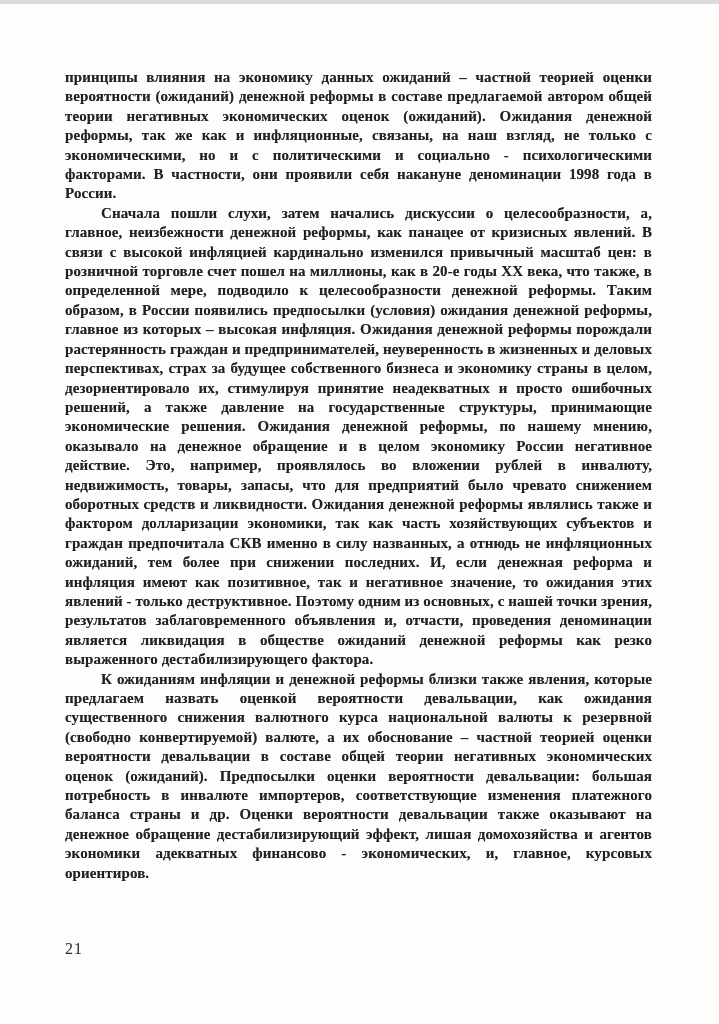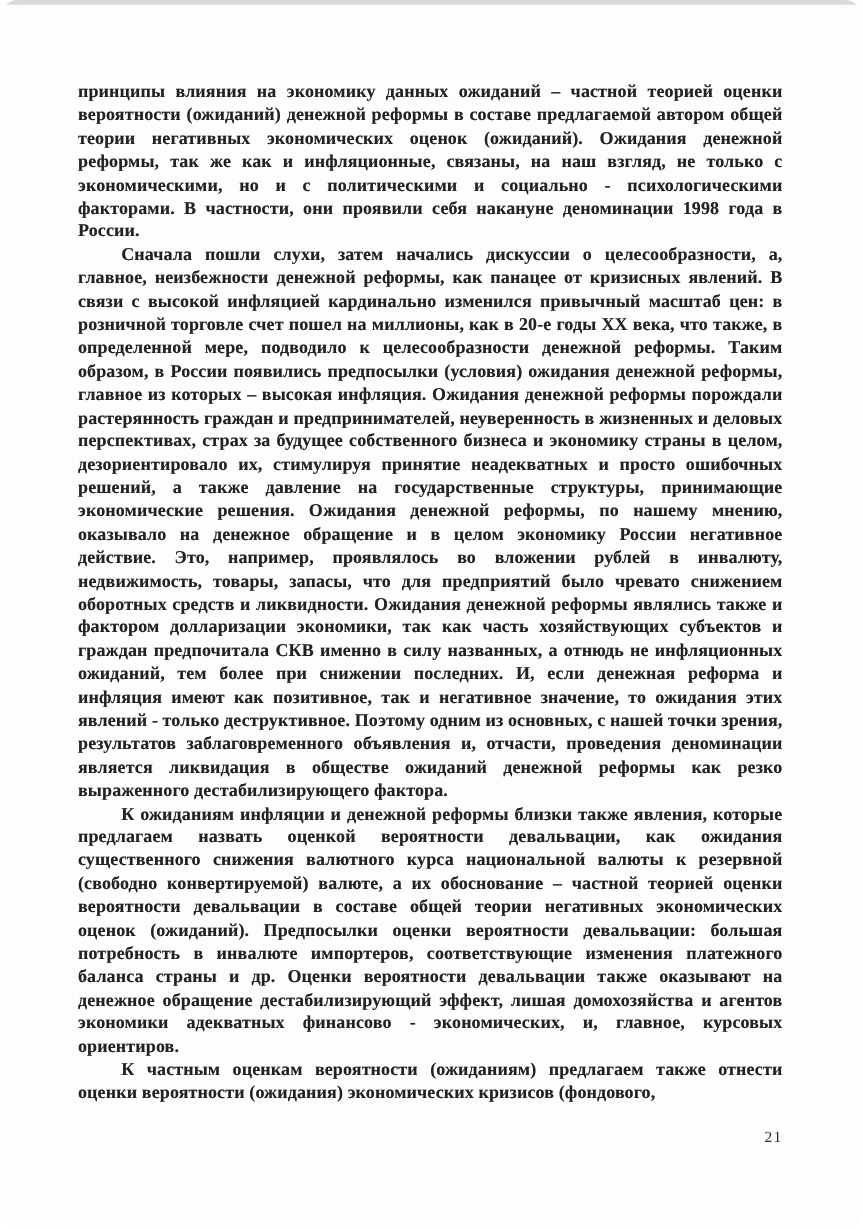--- a/index.html
+++ b/index.html
@@ -6,21 +6,20 @@
     margin: 0;
     padding: 0;
     background: #ffffff;
   }
   .scan-page {
     position: relative;
     width: 719px;
     height: 1024px;
     background: #fdfdfc;
     overflow: hidden;
-    border-radius: 15px;
   }
   
   .scan-edge-top {
     position: absolute;
     top: 0;
     left: 0;
     width: 719px;
     height: 4px;
     background: #dadada;
   }
@@ -45,35 +44,34 @@
   }
   .text-block p.indent {
     text-indent: 36px;
     font-family: Liberation Serif, serif;
   }
   .page-number {
     position: absolute;
     left: 65px;
     top: 940px;
     width: 587px;
-    text-align: right;
+    text-align: left;
     font-family: "Liberation Serif", serif;
-    font-size: 13px;
+    font-size: 16px;
     font-weight: normal;
     letter-spacing: 1px;
     color: #2a2a28;
   }
 </style>
 </head>
 <body>
 
 <div class="scan-page">
   <div class="scan-edge-top"></div>
 
   <div class="text-block">
     <p>принципы влияния на экономику данных ожиданий – частной теорией оценки вероятности (ожиданий) денежной реформы в составе предлагаемой автором общей теории негативных экономических оценок (ожиданий). Ожидания денежной реформы, так же как и инфляционные, связаны, на наш взгляд, не только с экономическими, но и с политическими и социально - психологическими факторами. В частности, они проявили себя накануне деноминации 1998 года в России.</p>
     <p class="indent">Сначала пошли слухи, затем начались дискуссии о целесообразности, а, главное, неизбежности денежной реформы, как панацее от кризисных явлений. В связи с высокой инфляцией кардинально изменился привычный масштаб цен: в розничной торговле счет пошел на миллионы, как в 20-е годы XX века, что также, в определенной мере, подводило к целесообразности денежной реформы. Таким образом, в России появились предпосылки (условия) ожидания денежной реформы, главное из которых – высокая инфляция. Ожидания денежной реформы порождали растерянность граждан и предпринимателей, неуверенность в жизненных и деловых перспективах, страх за будущее собственного бизнеса и экономику страны в целом, дезориентировало их, стимулируя принятие неадекватных и просто ошибочных решений, а также давление на государственные структуры, принимающие экономические решения. Ожидания денежной реформы, по нашему мнению, оказывало на денежное обращение и в целом экономику России негативное действие. Это, например, проявлялось во вложении рублей в инвалюту, недвижимость, товары, запасы, что для предприятий было чревато снижением оборотных средств и ликвидности. Ожидания денежной реформы являлись также и фактором долларизации экономики, так как часть хозяйствующих субъектов и граждан предпочитала СКВ именно в силу названных, а отнюдь не инфляционных ожиданий, тем более при снижении последних. И, если денежная реформа и инфляция имеют как позитивное, так и негативное значение, то ожидания этих явлений - только деструктивное. Поэтому одним из основных, с нашей точки зрения, результатов заблаговременного объявления и, отчасти, проведения деноминации является ликвидация в обществе ожиданий денежной реформы как резко выраженного дестабилизирующего фактора.</p>
     <p class="indent">К ожиданиям инфляции и денежной реформы близки также явления, которые предлагаем назвать оценкой вероятности девальвации, как ожидания существенного снижения валютного курса национальной валюты к резервной (свободно конвертируемой) валюте, а их обоснование – частной теорией оценки вероятности девальвации в составе общей теории негативных экономических оценок (ожиданий). Предпосылки оценки вероятности девальвации: большая потребность в инвалюте импортеров, соответствующие изменения платежного баланса страны и др. Оценки вероятности девальвации также оказывают на денежное обращение дестабилизирующий эффект, лишая домохозяйства и агентов экономики адекватных финансово - экономических, и, главное, курсовых ориентиров.</p>
-    <p class="indent">К частным оценкам вероятности (ожиданиям) предлагаем также отнести оценки вероятности (ожидания) экономических кризисов (фондового,</p>
   </div>
 
   <div class="page-number">21</div>
 </div>
 
 </body></html>

